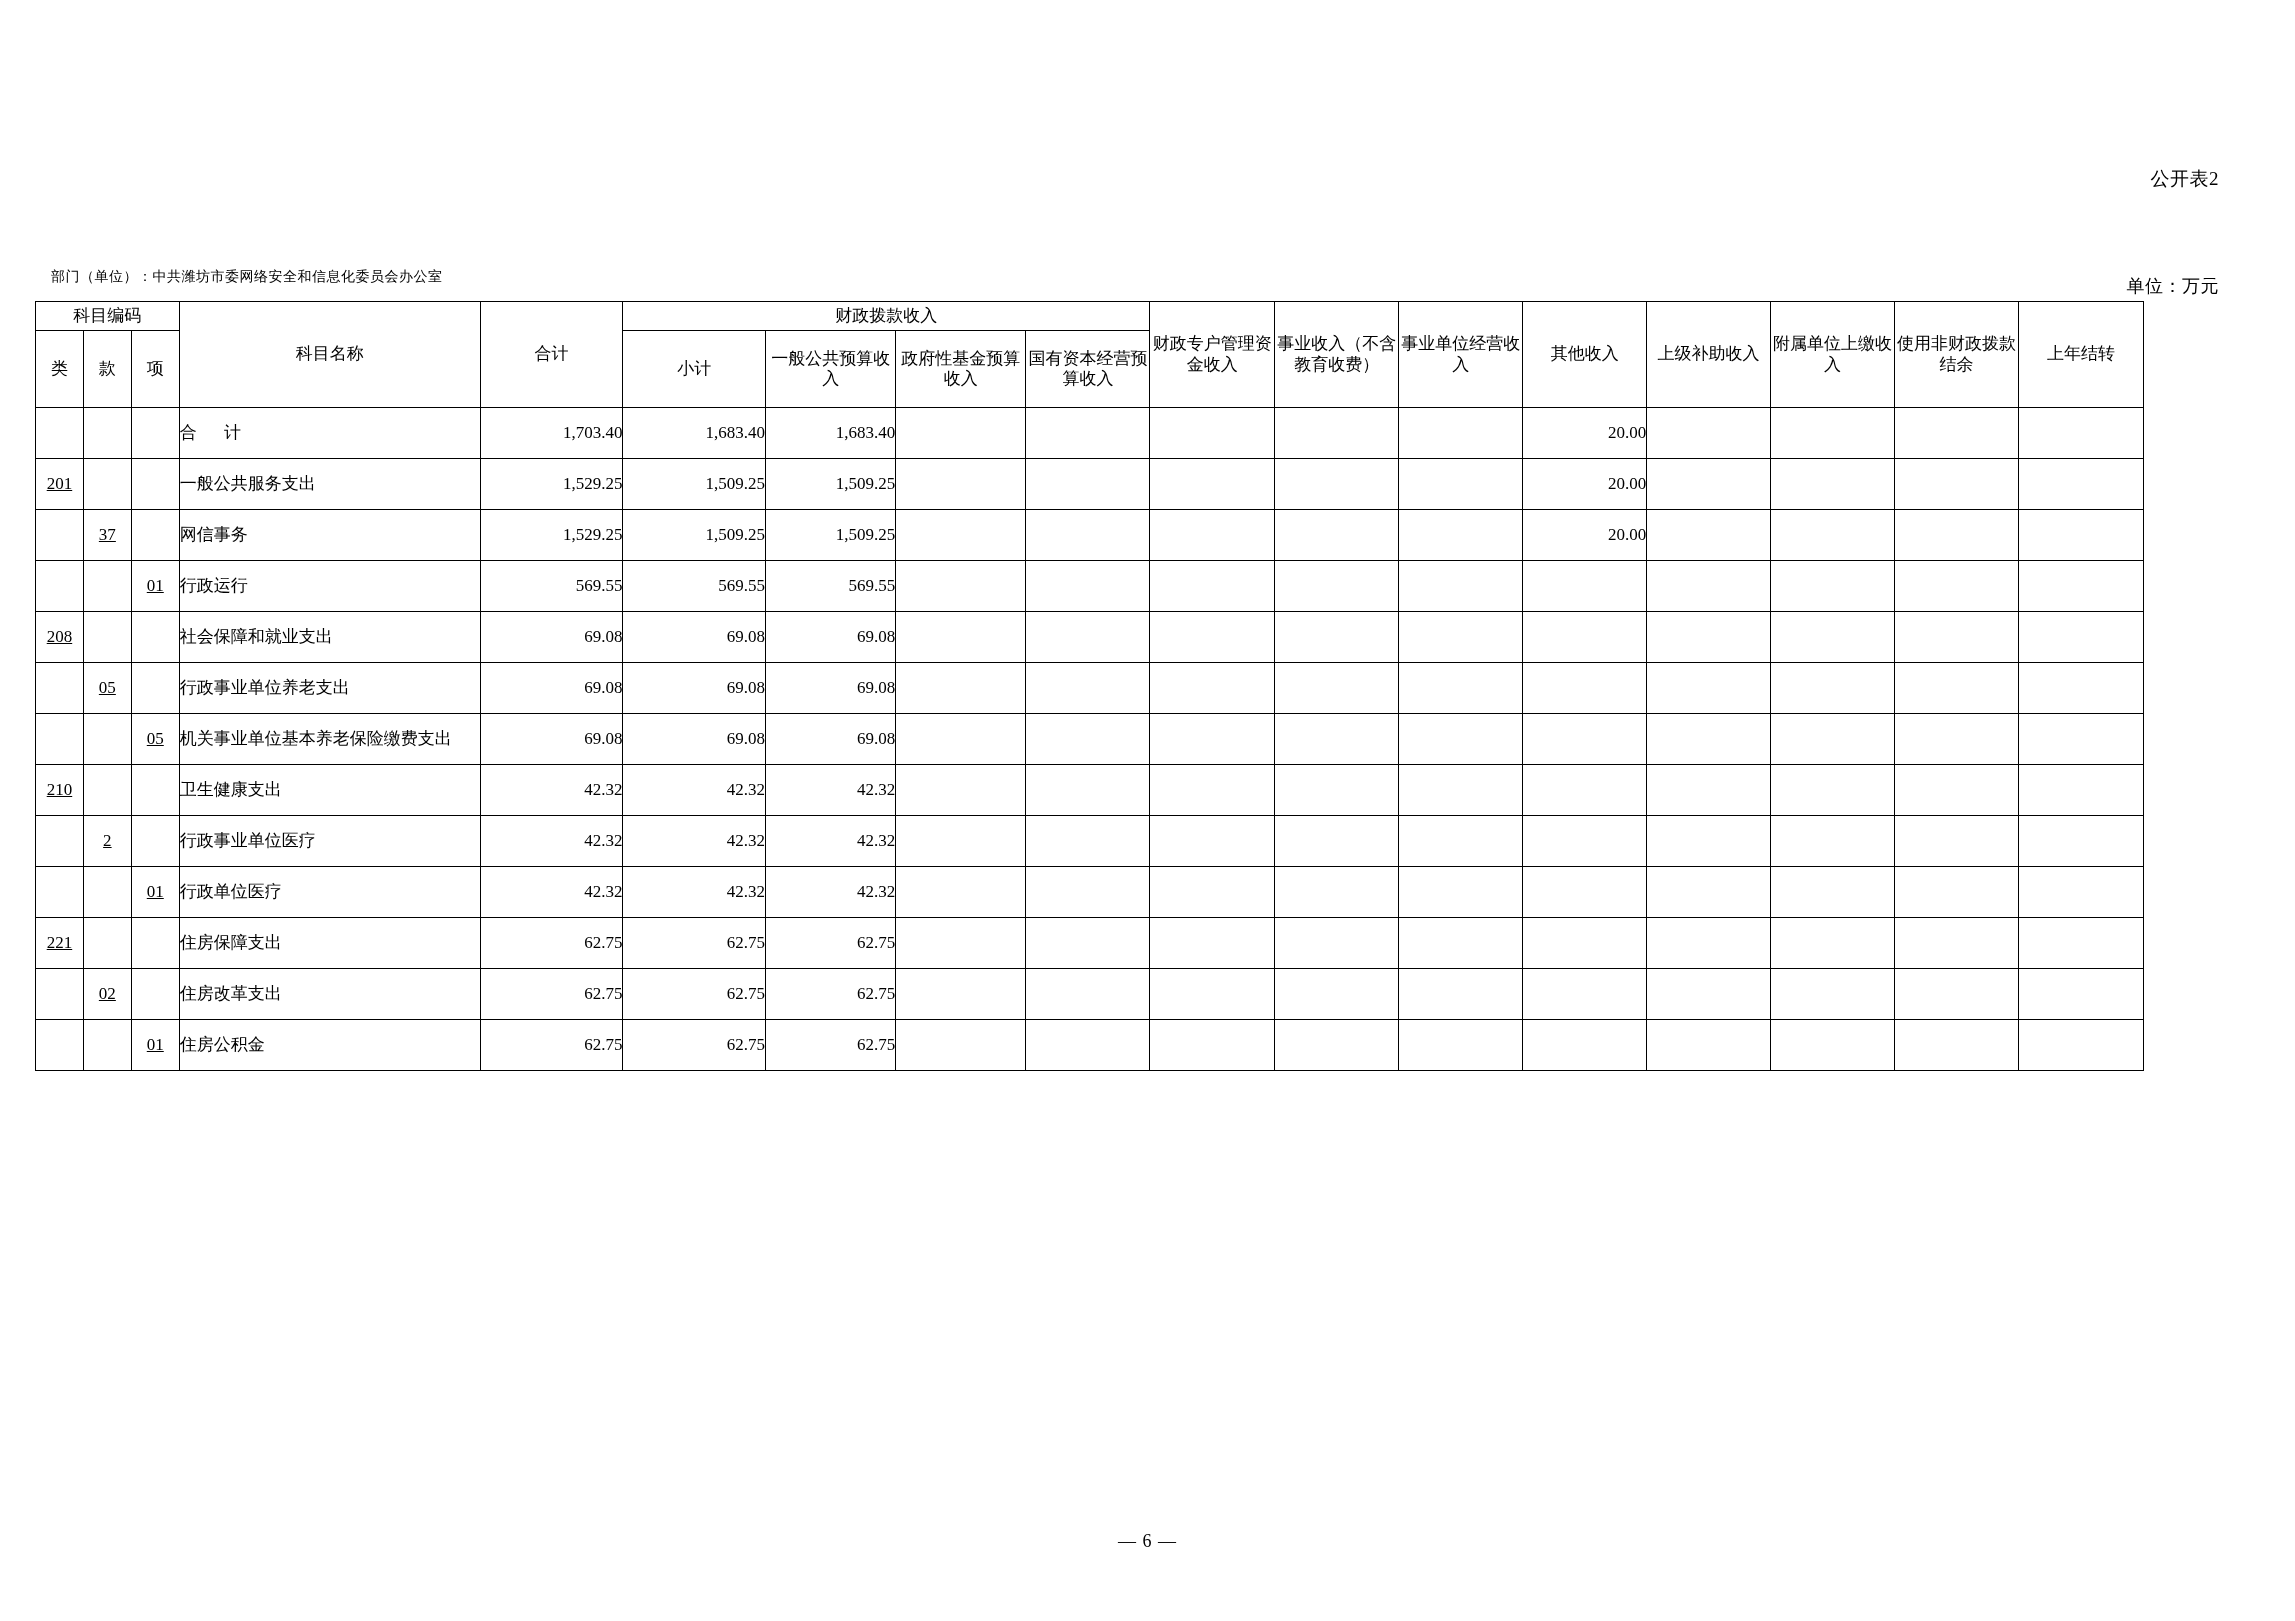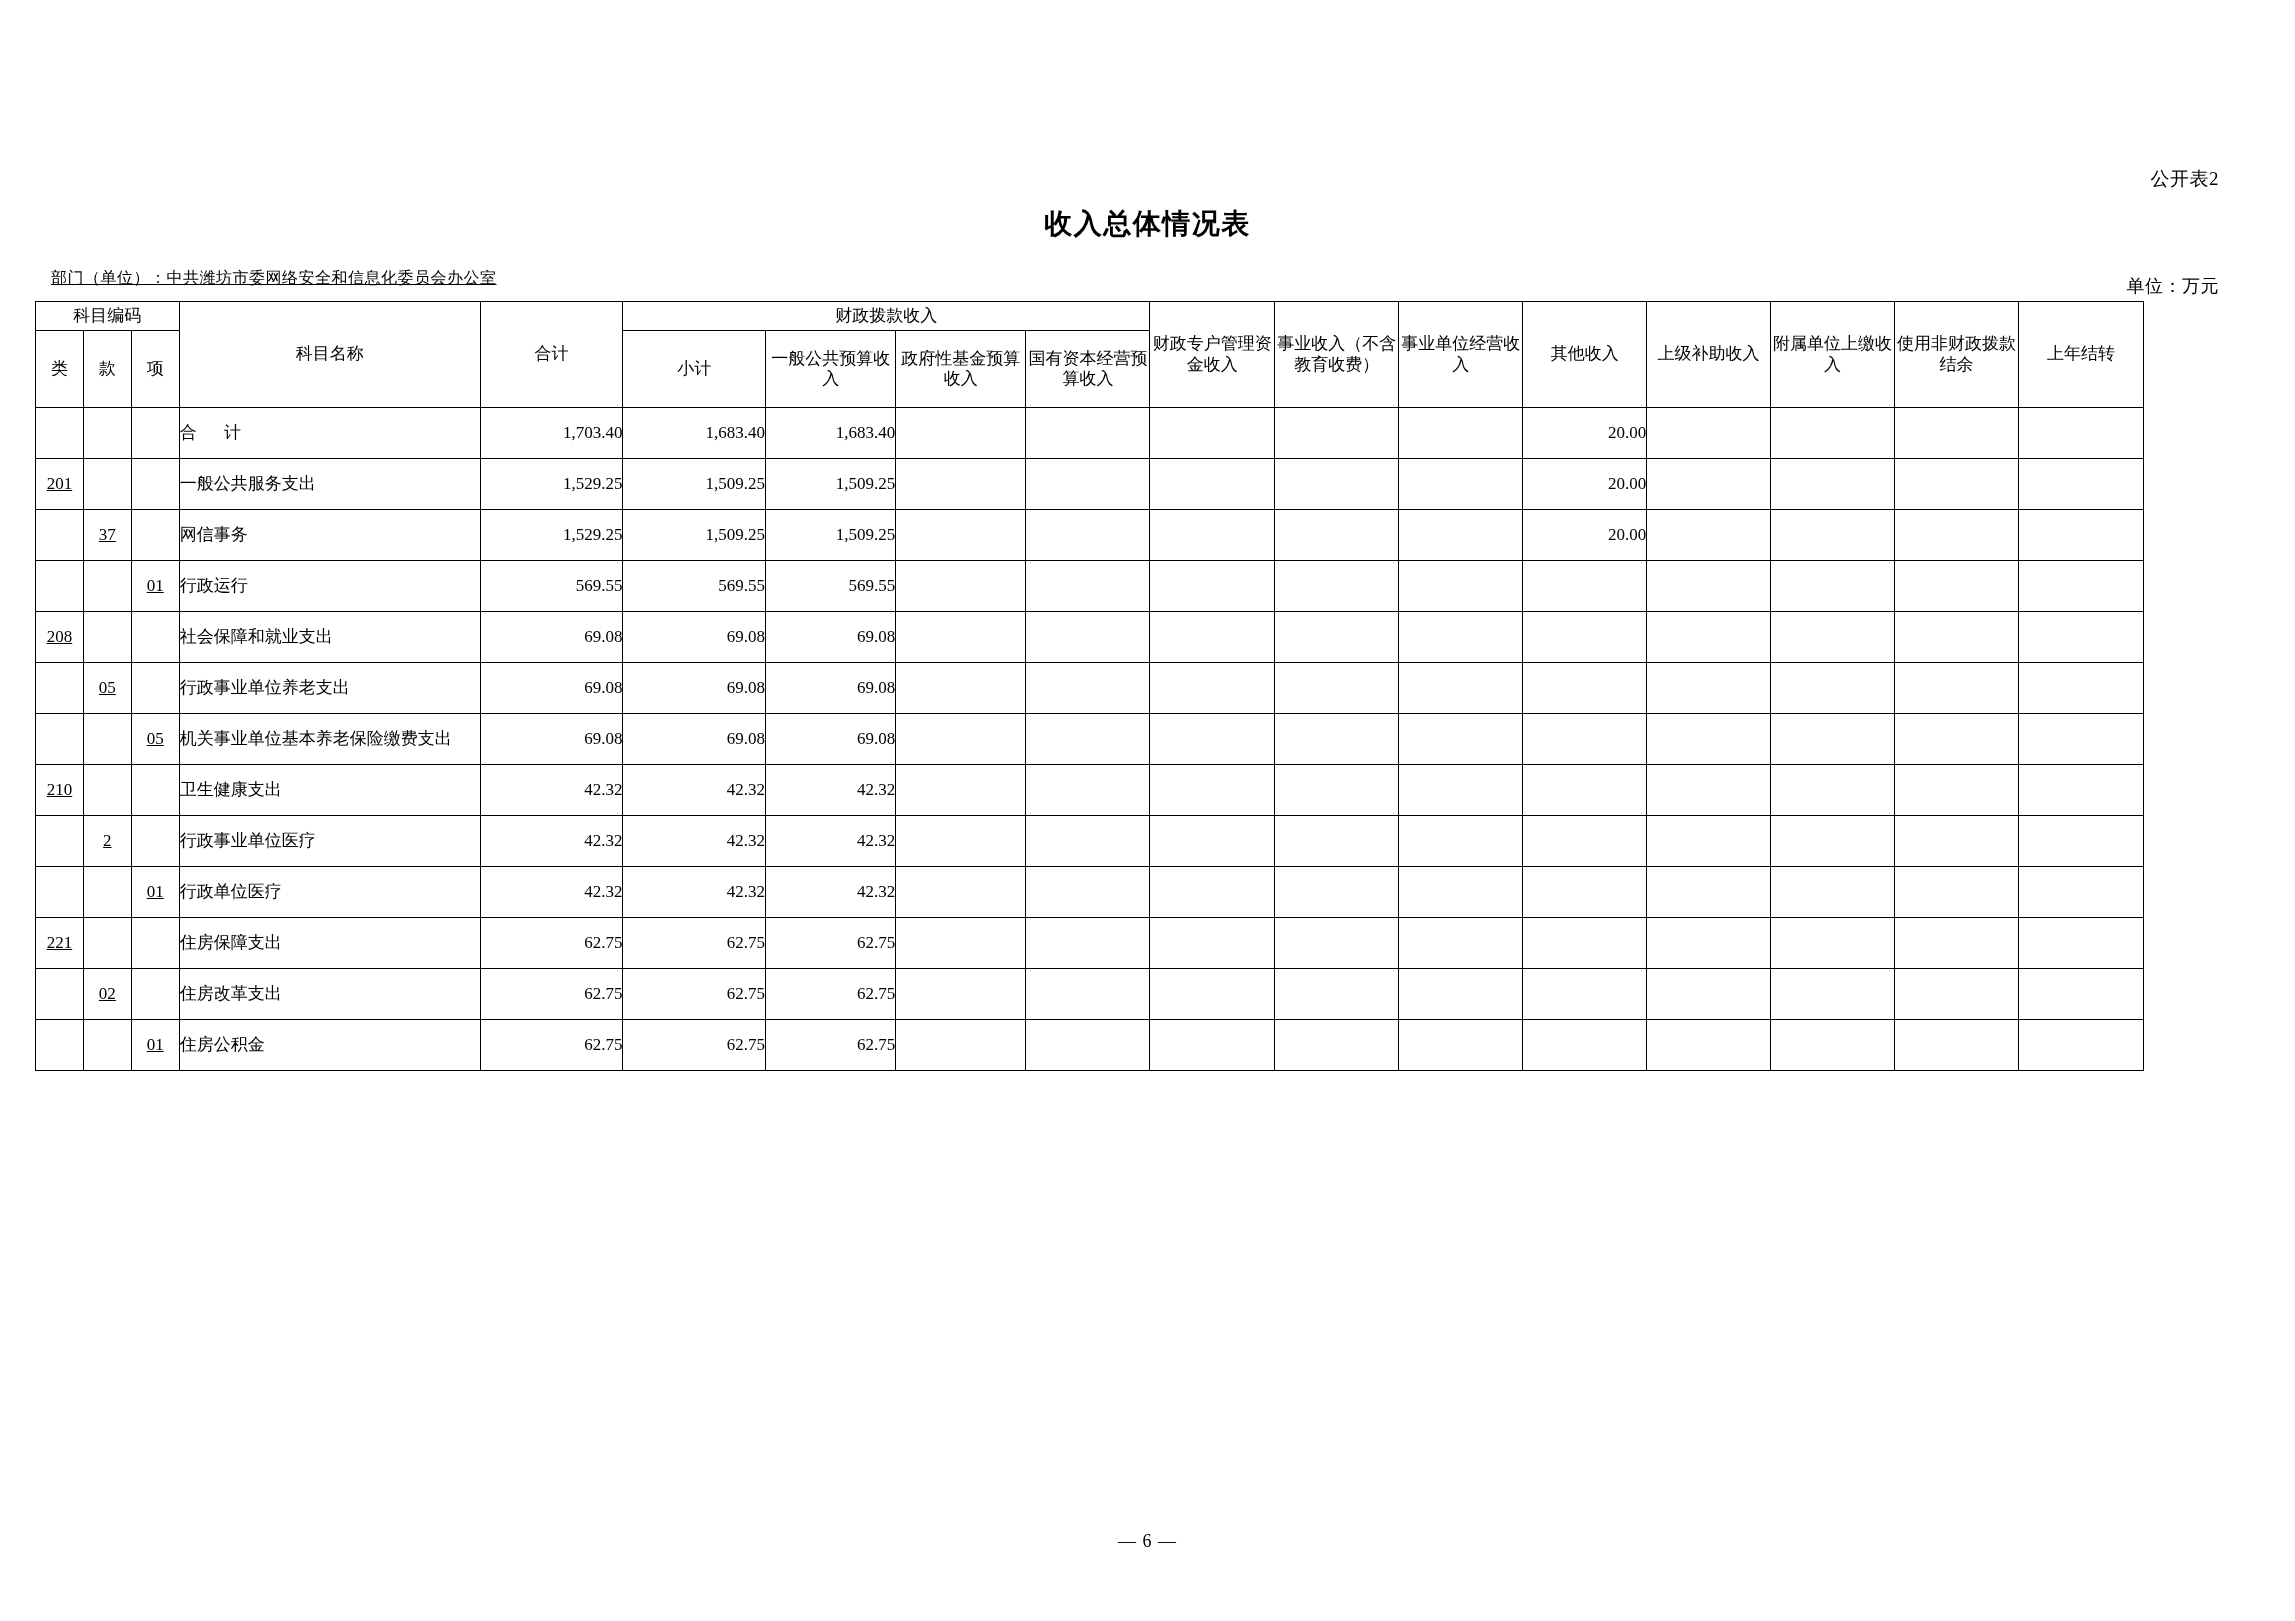--- a/index.html
+++ b/index.html
@@ -35,23 +35,22 @@
     top: 205px;
     text-align: center;
     font-size: 28px;
     font-weight: bold;
     letter-spacing: 1.5px;
   }
   .dept-line {
     position: absolute;
     left: 51px;
     top: 268px;
-    font-size: 16px;
+    font-size: 14px;
     letter-spacing: 0.5px;
-    text-decoration: underline;
   }
   .unit-line {
     position: absolute;
     right: 76px;
     top: 274px;
     font-size: 18px;
     letter-spacing: 0.5px;
   }
   table.main {
     position: absolute;
@@ -107,21 +106,20 @@
     letter-spacing: 1px;
   }
 </style>
 </head>
 <body>
 
 <div class="page">
 
   <div class="corner-label">公开表2</div>
 
-  <div class="doc-title">收入总体情况表</div>
 
   <div class="dept-line">部门（单位）：中共潍坊市委网络安全和信息化委员会办公室</div>
 
   <div class="unit-line">单位：万元</div>
 
   <table class="main">
     <colgroup>
       <col style="width:46px">
       <col style="width:46px">
       <col style="width:46px">

